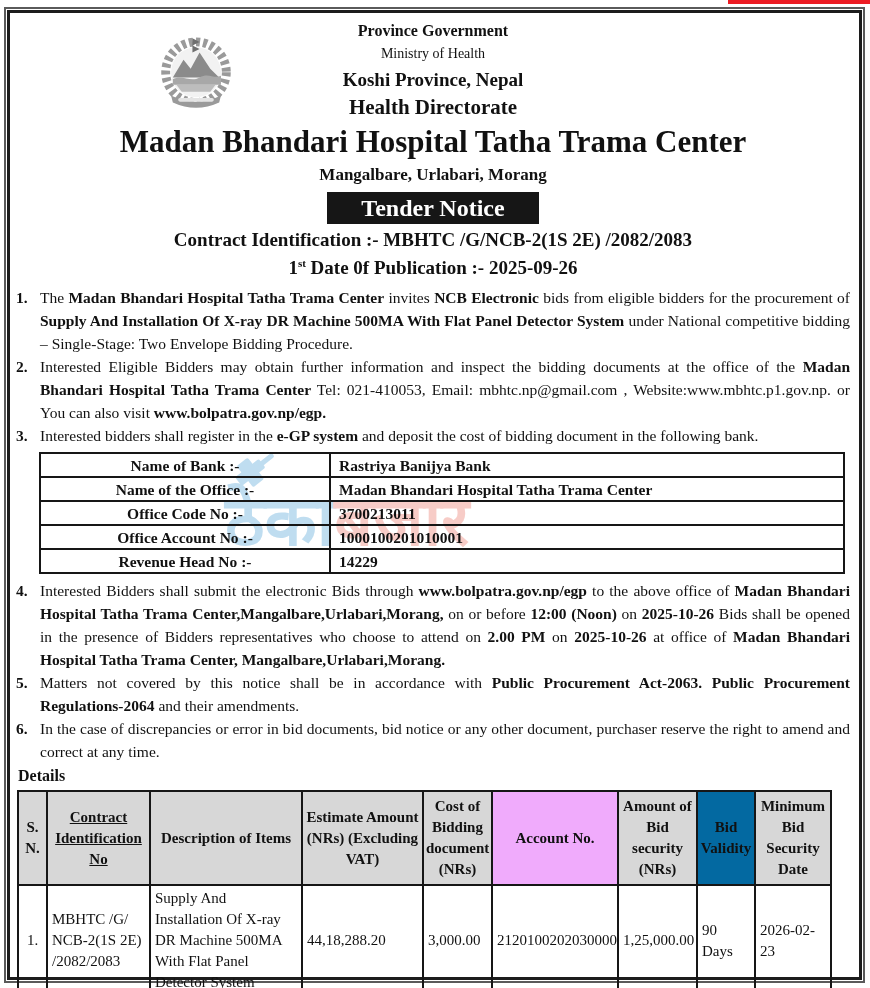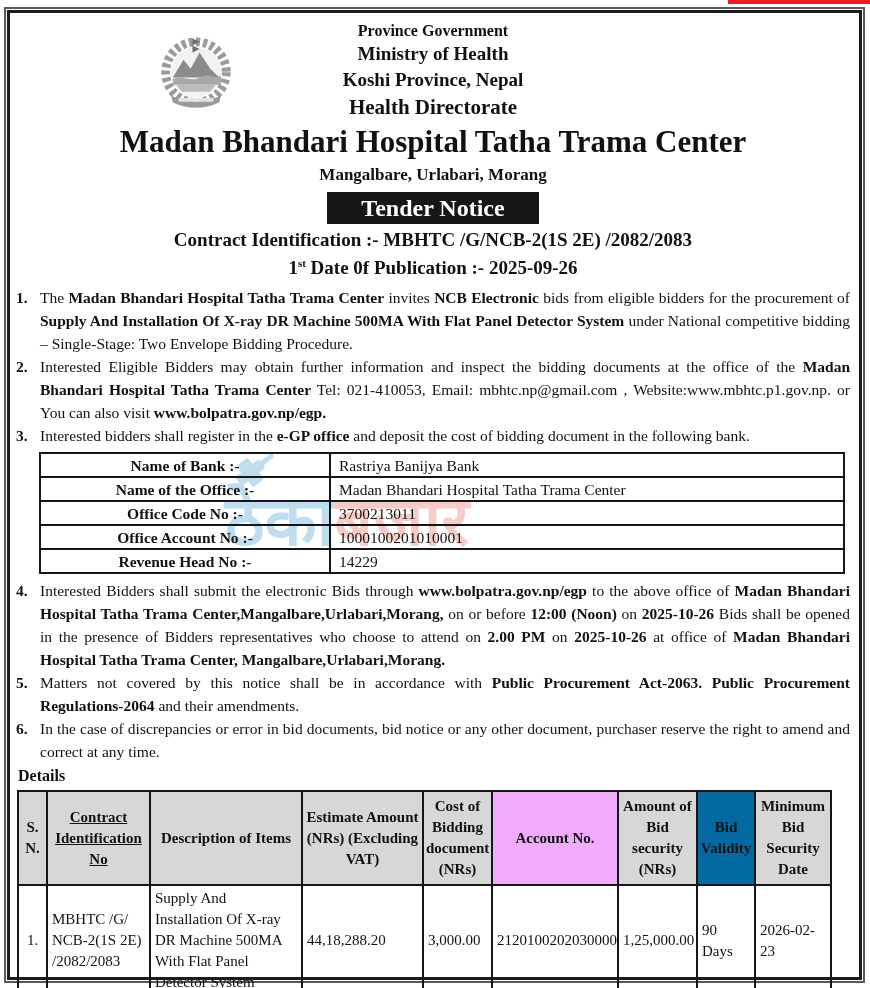--- a/index.html
+++ b/index.html
@@ -19,21 +19,21 @@
     display:flex;align-items:center;opacity:.55;pointer-events:none;
   }
   .wm-text1{font-size:68px;font-weight:bold;font-family:"Liberation Sans",sans-serif;}
   .wm-text2{font-size:68px;font-weight:bold;font-family:"Liberation Sans",sans-serif;}
   .wm-gavel{position:absolute;left:-2px;top:-12px;}
 
   
   .hdr{text-align:center;position:relative;}
   .emblem{position:absolute;left:134px;top:16px;width:92px;height:82px;}
   .hdr-line1{font-size:16px;font-weight:bold;line-height:21px;padding-top:3px;}
-  .hdr-line2{font-size:19px;font-weight:bold;line-height:25px;}
+  .hdr-line2{font-size:14px;font-weight:normal;line-height:25px;}
   .hdr-line3{font-size:19px;font-weight:bold;line-height:27px;}
   .hdr-line4{font-size:21px;font-weight:bold;line-height:29px;}
   .org-title{font-size:31px;font-weight:bold;line-height:40px;}
   .org-addr{font-size:17px;font-weight:bold;line-height:25px;}
   .banner-wrap{display:flex;justify-content:center;margin:5px 0 4px 0;}
   .tender-banner{color:#fff;font-weight:bold;font-size:24px;line-height:30px;padding:1px 34px;}
   .contract-line{font-size:19px;font-weight:bold;line-height:24px;}
   .pub-line{font-size:19px;font-weight:bold;line-height:23px;}
   .pub-line sup{font-size:11px;}
 
@@ -41,21 +41,21 @@
   .notice-list{margin-top:7px;}
   .notice-item{display:flex;}
   .notice-item .num{width:24px;flex:0 0 24px;font-weight:bold;font-size:15.5px;line-height:23px;}
   .notice-item .txt{flex:1;text-align:justify;font-size:15.5px;line-height:23px;}
   .notice-item .txt .b{font-weight:bold;}
 
   
   .bank-table{border-collapse:collapse;table-layout:fixed;width:806px;margin:5px 0 5px 23px;background:transparent;}
   .bank-table td{border:2px solid #161616;font-size:15.5px;line-height:19px;padding:1px 8px;height:20px;background:transparent;}
   .bank-table td.label{width:272px;font-weight:bold;text-align:center;}
-  .bank-table td.value{text-align:left;}
+  .bank-table td.value{text-align:left;font-weight:bold;}
 
   
   .details-label{font-weight:bold;font-size:16px;line-height:22px;margin-top:2px;margin-left:2px;}
   .details-table{border-collapse:collapse;table-layout:fixed;width:813px;margin-top:3px;margin-left:1px;}
   .details-table th{
     border:2px solid #161616;font-size:15px;font-weight:bold;line-height:21px;
     padding:4px 2px;text-align:center;vertical-align:middle;height:82px;
   }
   .details-table td{
     border:2px solid #161616;font-size:15px;line-height:21px;padding:2px 4px;
@@ -113,21 +113,21 @@
           <div class="notice-item">
             <span class="num">1.</span>
             <div class="txt"><span>The </span><span class="b">Madan Bhandari Hospital Tatha Trama Center</span><span> invites </span><span class="b">NCB Electronic</span><span> bids from eligible bidders for the procurement of </span><span class="b">Supply And Installation Of X-ray DR Machine 500MA With Flat Panel Detector System</span><span> under National competitive bidding – Single-Stage: Two Envelope Bidding Procedure.</span></div>
           </div>
           <div class="notice-item">
             <span class="num">2.</span>
             <div class="txt"><span>Interested Eligible Bidders may obtain further information and inspect the bidding documents at the office of the </span><span class="b">Madan Bhandari Hospital Tatha Trama Center</span><span> Tel: 021-410053, Email: mbhtc.np@gmail.com , Website:www.mbhtc.p1.gov.np. or You can also visit </span><span class="b">www.bolpatra.gov.np/egp.</span></div>
           </div>
           <div class="notice-item">
             <span class="num">3.</span>
-            <div class="txt"><span>Interested bidders shall register in the </span><span class="b">e-GP office</span><span> and deposit the cost of bidding document in the following bank.</span></div>
+            <div class="txt"><span>Interested bidders shall register in the </span><span class="b">e-GP system</span><span> and deposit the cost of bidding document in the following bank.</span></div>
           </div>
         </div>
 
       <table class="bank-table">
         <tbody id="bank-tbody">
             <tr>
               <td class="label">Name of Bank :-</td>
               <td class="value">Rastriya Banijya Bank</td>
             </tr>
             <tr>

